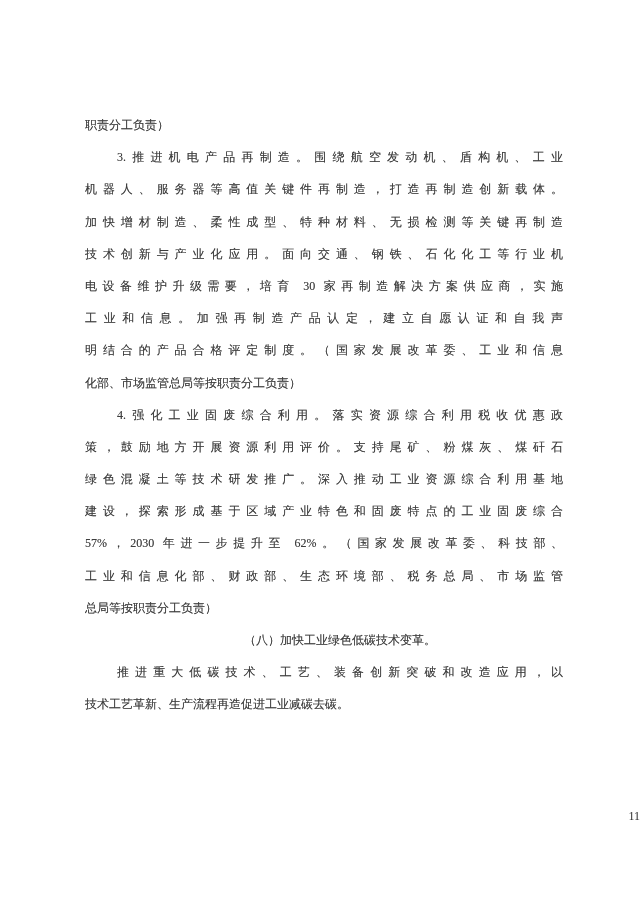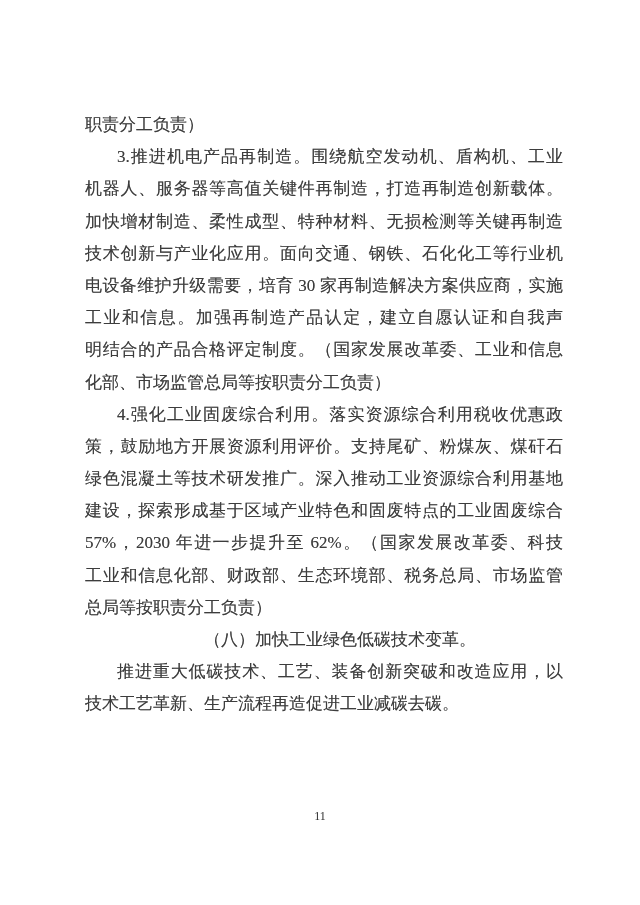--- a/index.html
+++ b/index.html
@@ -13,21 +13,21 @@
     height: 905px;
     background: #ffffff;
     overflow: hidden;
     font-family: "Liberation Serif", "DejaVu Serif", serif;
   }
   .text-block {
     position: absolute;
     left: 85px;
     top: 109px;
     width: 478px;
-    font-size: 17px;
+    font-size: 12px;
     color: #3d3d3d;
     text-shadow: 0 0 0.6px rgba(70,70,70,0.55);
   }
   .ln {
     height: 32.2px;
     line-height: 32.2px;
     overflow: hidden;
   }
   .j {
     text-align: justify;
@@ -35,21 +35,21 @@
   }
   .ind {
     text-indent: 32px;
     text-align: center;
   }
   .page-number {
     position: absolute;
     top: 808px;
     left: 0;
     width: 640px;
-    text-align: center;
+    text-align: right;
     font-size: 12px;
     line-height: 16px;
     color: #2f2f2f;
   }
 </style>
 </head>
 <body>
 
 <div class="page">
   <div class="text-block">

